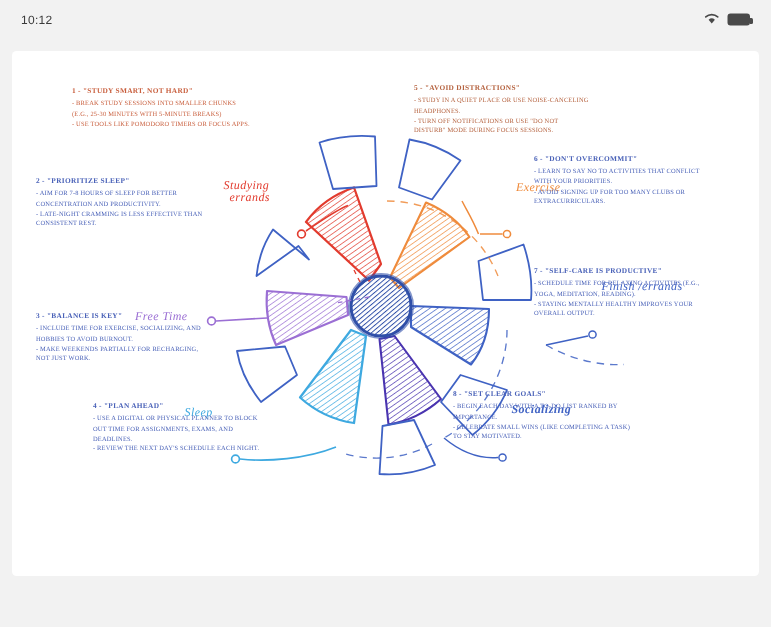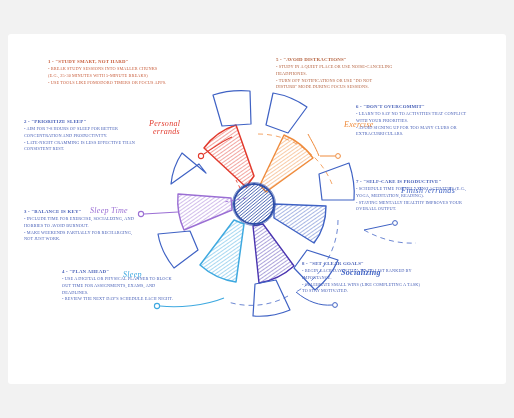--- a/index.html
+++ b/index.html
@@ -108,20 +108,32 @@
     position: absolute; left: 0; top: 0;
     width: 498px; height: 350px;
     overflow: visible;
   }
 </style>
 </head>
 <body>
 
 <div id="app">
 
+  <div class="statusbar">
+    <span class="status-time">10:12</span>
+    <div class="status-right">
+      <span class="wifi-glyph">
+        <svg width="11" height="9" viewBox="0 0 11 9">
+          <path d="M5.5 7.6 L3.4 5.2 a3.1 3.1 0 0 1 4.2 0 Z" fill="#4a4a4a"></path>
+          <path d="M1.5 3.3 a6 6 0 0 1 8 0" stroke="#4a4a4a" stroke-width="1.1" fill="none" stroke-linecap="round"></path>
+        </svg>
+      </span>
+      <span class="battery"></span>
+    </div>
+  </div>
 
   <div class="toolbar">
     <span class="back-btn">
       <svg width="7" height="12" viewBox="0 0 7 12">
         <path d="M6 1 L1.2 6 L6 11" stroke="#2b2b2b" stroke-width="1.1" fill="none" stroke-linecap="round" stroke-linejoin="round"></path>
       </svg>
     </span>
     <span class="doc-title">Personal Time Management</span>
 
     <div class="tool-group">
@@ -251,33 +263,33 @@
         <path d="M216 264 C196 272 170 274 152 272" stroke="#3ea9e0" stroke-width="1.1"></path>
         <circle cx="149" cy="272" r="2.6" stroke="#3ea9e0" stroke-width="1.1" fill="none"></circle>
         <path d="M170 178 L136 180" stroke="#9b6fd4" stroke-width="1.1"></path>
         <circle cx="133" cy="180" r="2.6" stroke="#9b6fd4" stroke-width="1.1" fill="none"></circle>
         <path d="M238 164 L216 168" stroke="#9b6fd4" stroke-width="0.9" stroke-dasharray="3 3"></path>
         <path d="M232 154 L228 146" stroke="#e23b2e" stroke-width="0.9" stroke-dasharray="3 3"></path>
       </g>
     </svg>
 
     <div class="callout" style="left:141px; top:86px; color:#e23b2e; line-height:1.05;">
-      <span>Personal</span><br>
+      <span>Studying</span><br>
       <span style="margin-left:4px; display:inline-block;">errands</span>
     </div>
 
     <div class="callout" style="left:336px; top:86px; color:#ef8b3c;font-style:italic;">Exercise</div>
 
     <div class="callout" style="left:393px; top:152px; color:#3f62c4;">Finish /errands</div>
 
     <div class="callout" style="left:333px; top:234px; color:#3f62c4;font-weight:bold;">Socializing</div>
 
     <div class="callout" style="left:115px; top:236px; color:#3ea9e0;">Sleep</div>
 
-    <div class="callout" style="left:82px; top:172px; color:#9b6fd4;">Sleep Time</div>
+    <div class="callout" style="left:82px; top:172px; color:#9b6fd4;">Free Time</div>
 
     <div class="note warm" style="left:40px; top:24px; width:142px;">
       <span class="hd">1 - "STUDY SMART, NOT HARD"</span>
       <span class="li">- BREAK STUDY SESSIONS INTO SMALLER CHUNKS</span>
       <span class="li">(E.G., 25-30 MINUTES WITH 5-MINUTE BREAKS)</span>
       <span class="li">- USE TOOLS LIKE POMODORO TIMERS OR FOCUS APPS.</span>
     </div>
 
     <div class="note" style="left:16px; top:84px; width:130px;">
       <span class="hd">2 - "PRIORITIZE SLEEP"</span>

